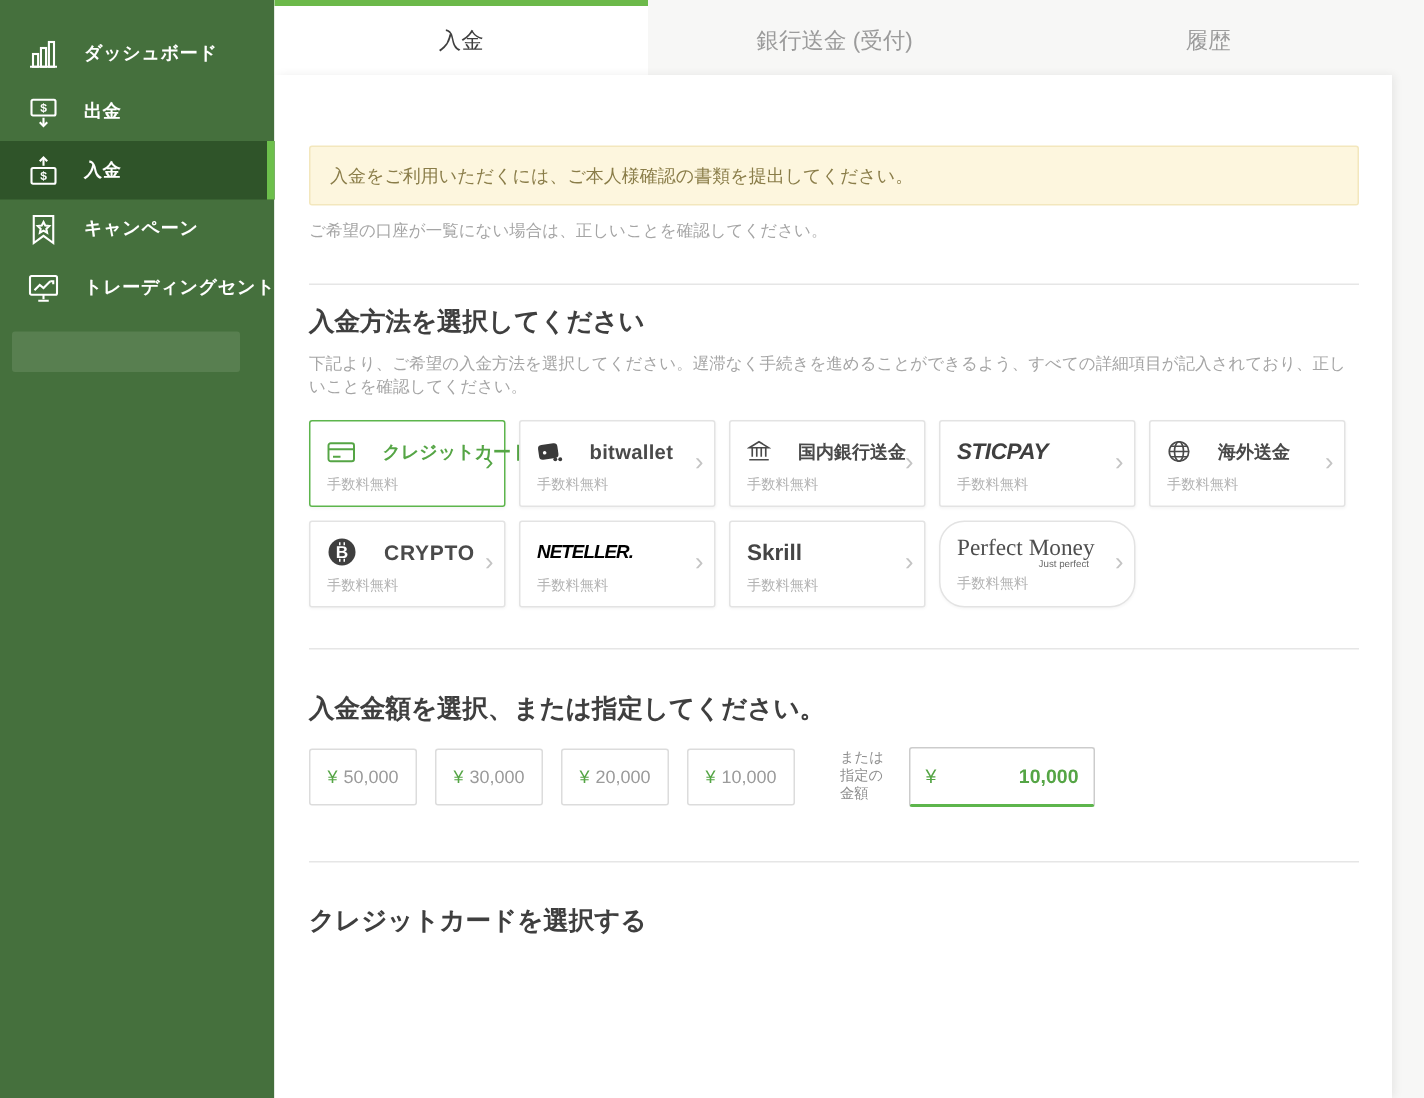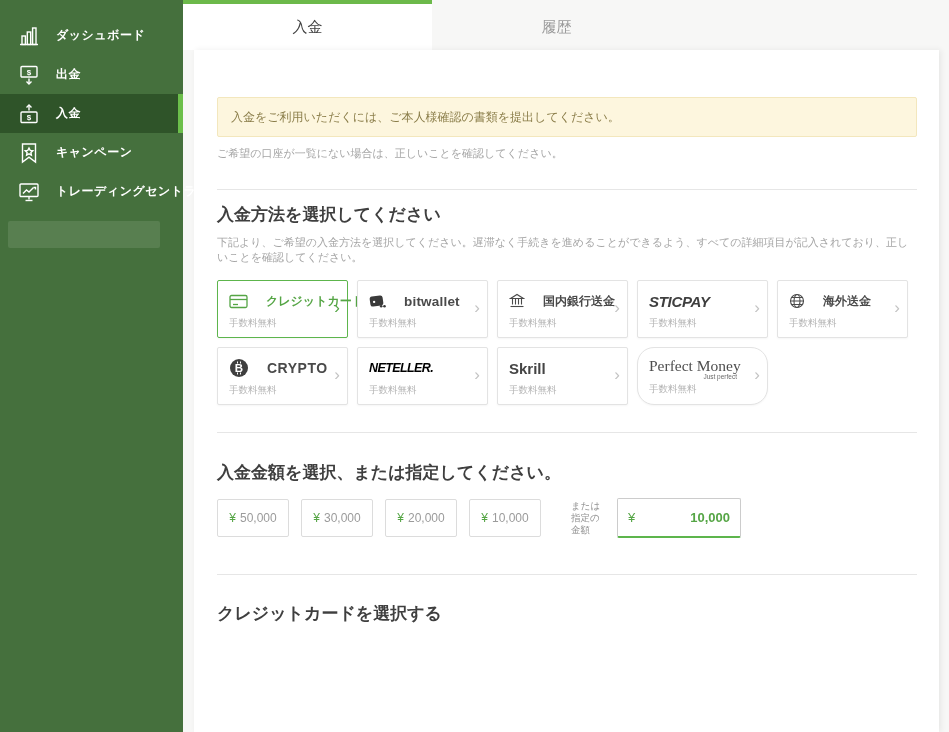--- a/index.html
+++ b/index.html
@@ -20,21 +20,21 @@
     border-radius:2px; }
 
   
   .main { flex:1; display:flex; flex-direction:column; background:#f7f7f6; }
   .tabbar { display:flex; height:50px; flex:none; }
   .tab { width:249px; height:50px; display:flex; align-items:center; justify-content:center;
     font-size:15px; color:#9b9b9b; cursor:pointer; border-top:4px solid transparent; }
   .tab.active { background:#ffffff; border-top:4px solid #6cb94a; color:#3f3f3f; }
 
   .panel { background:#ffffff; width:745px; height:682px; box-shadow:2px 0 6px rgba(0,0,0,.07);
-    padding:0 22px 0 23px; overflow:hidden;margin-left:11px; }
+    padding:0 22px 0 23px; overflow:hidden; }
 
   
   .notice { margin-top:47px; height:40px; background:#fdf6de; border:1px solid #f3e7bd;
     border-radius:2px; display:flex; align-items:center; padding:0 6px 0 13px; }
   .notice-text { font-size:12px; color:#8a7d49; flex:1; }
   .notice-btn { background:#d4ba2b; color:#ffffff; font-size:12px; font-weight:bold;
     border:none; border-radius:2px; padding:7px 11px; cursor:pointer; white-space:nowrap; }
 
   .h1 { font-size:17px; font-weight:bold; color:#3f3f3f; }
   .sub { font-size:11px; color:#a5a5a5; }
@@ -161,20 +161,23 @@
     <div class="side-redacted"></div>
   </nav>
 
   <div class="main">
 
     <div class="tabbar">
       <div class="tab active">
           <span>入金</span>
         </div>
         <div class="tab">
+          <span>銀行送金 (受付)</span>
+        </div>
+        <div class="tab">
           <span>履歴</span>
         </div>
     </div>
 
     <div class="panel">
 
       <div class="notice">
         <span class="notice-text">入金をご利用いただくには、ご本人様確認の書類を提出してください。</span>
       </div>
 

